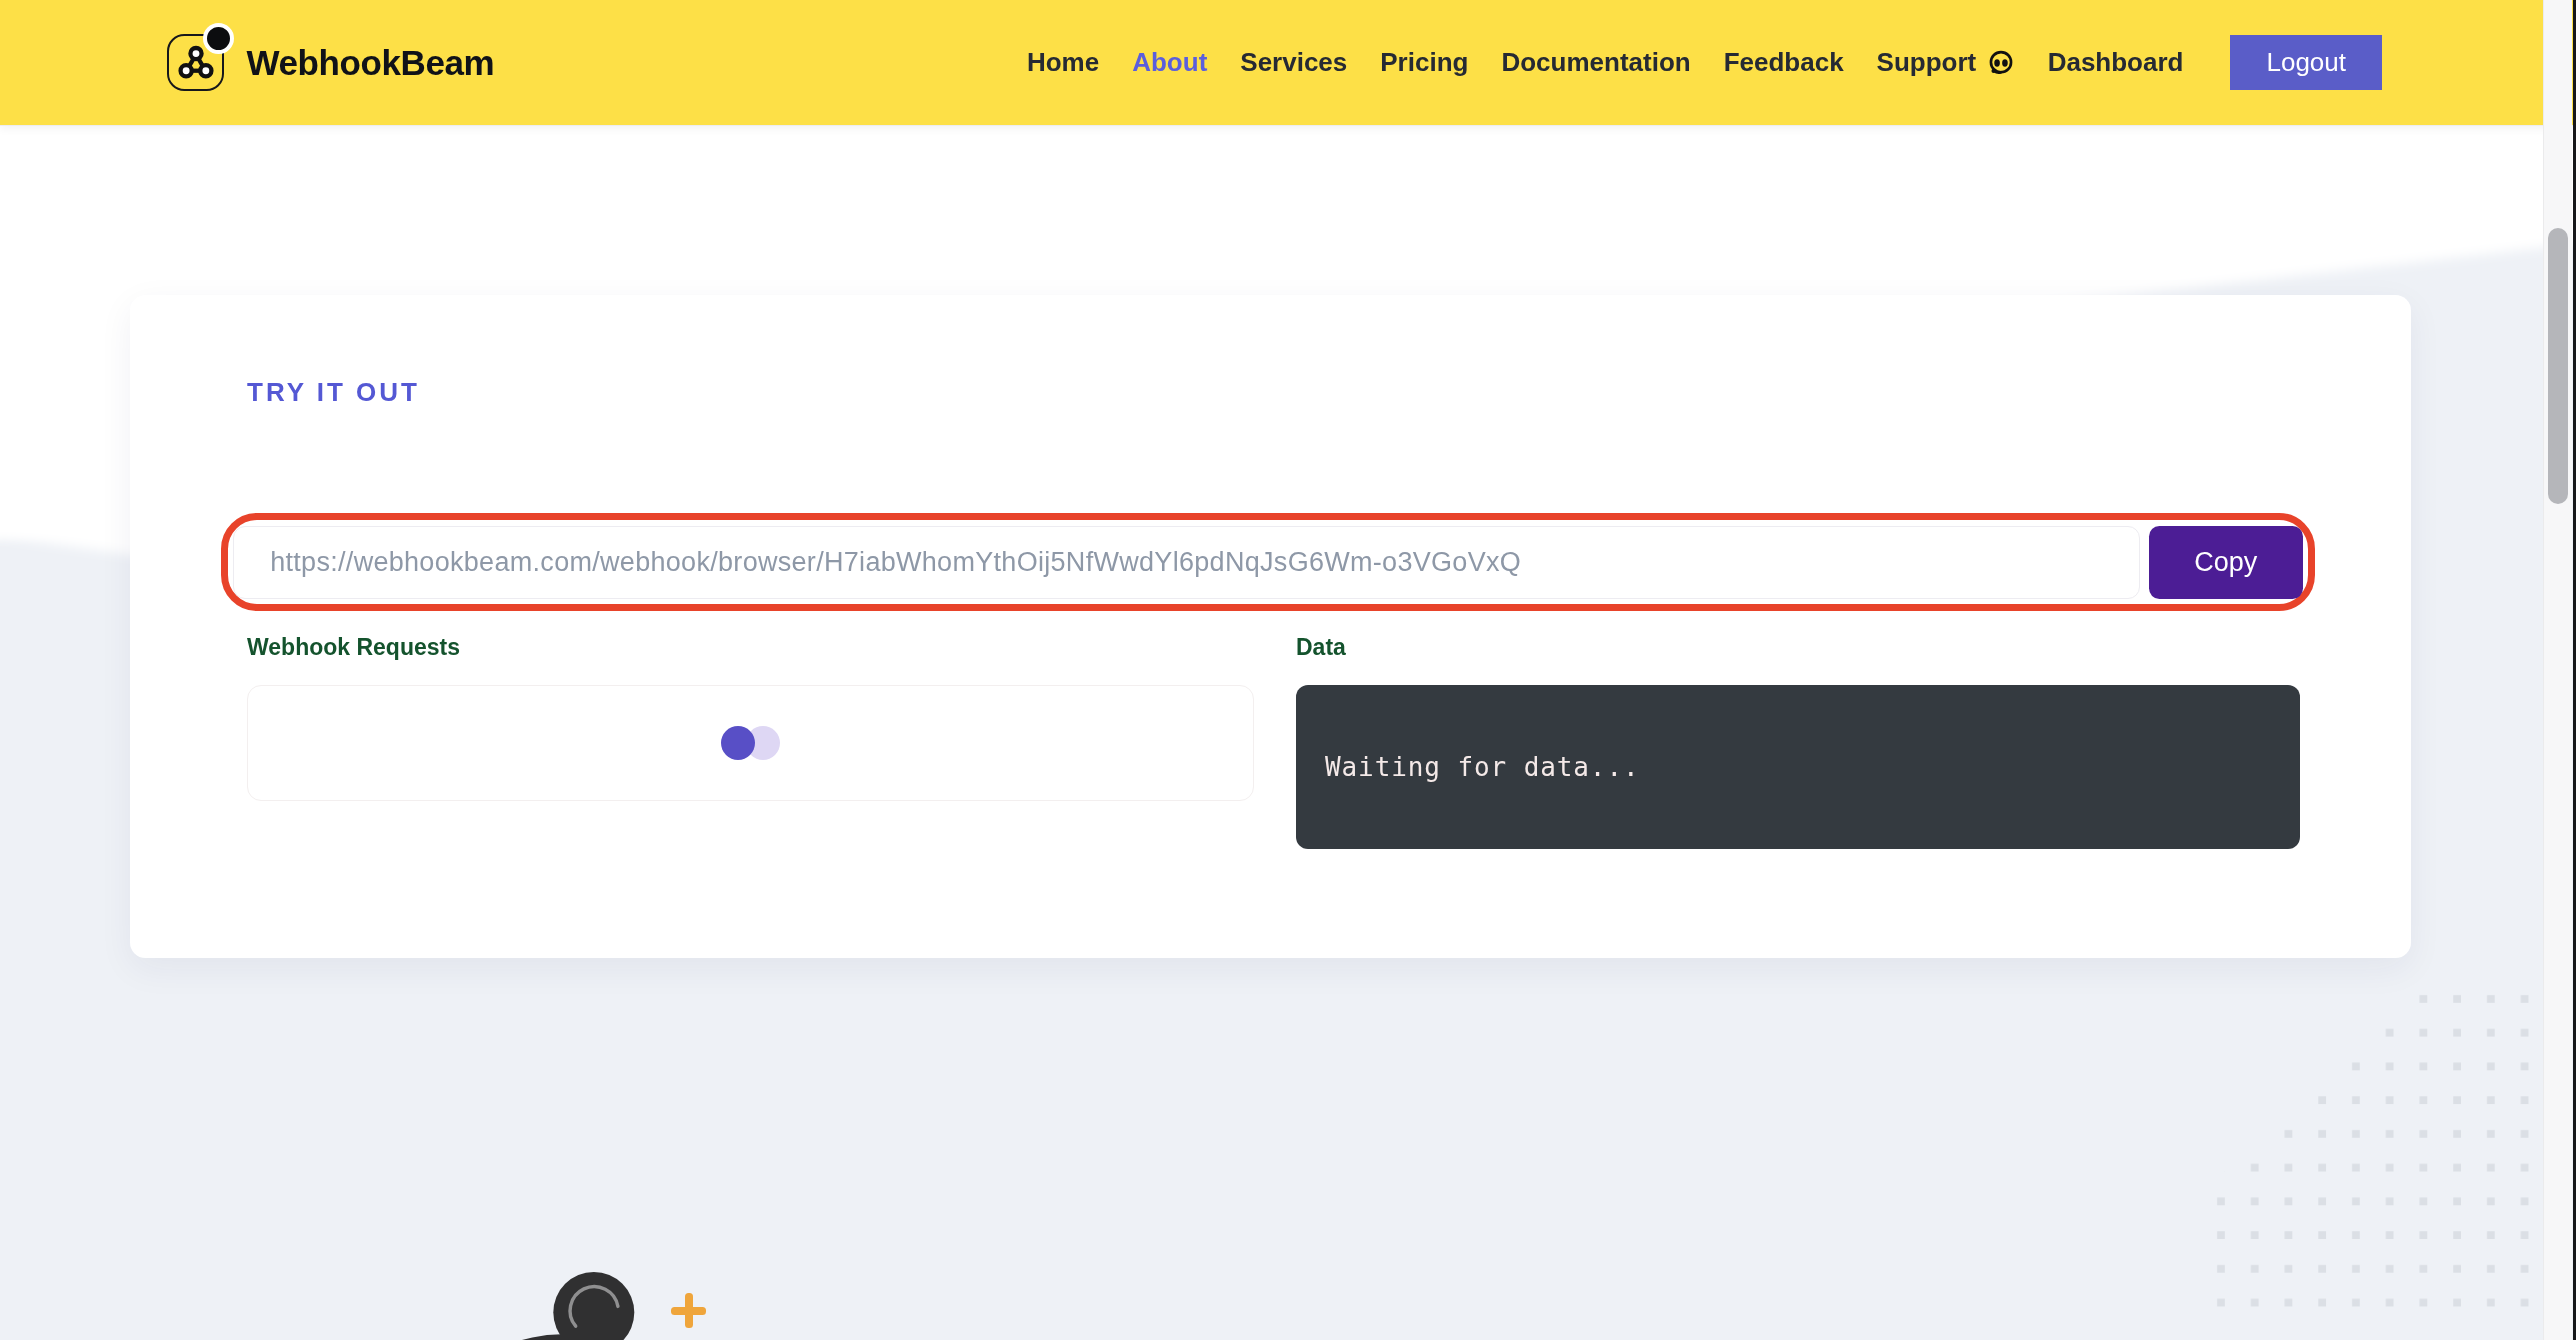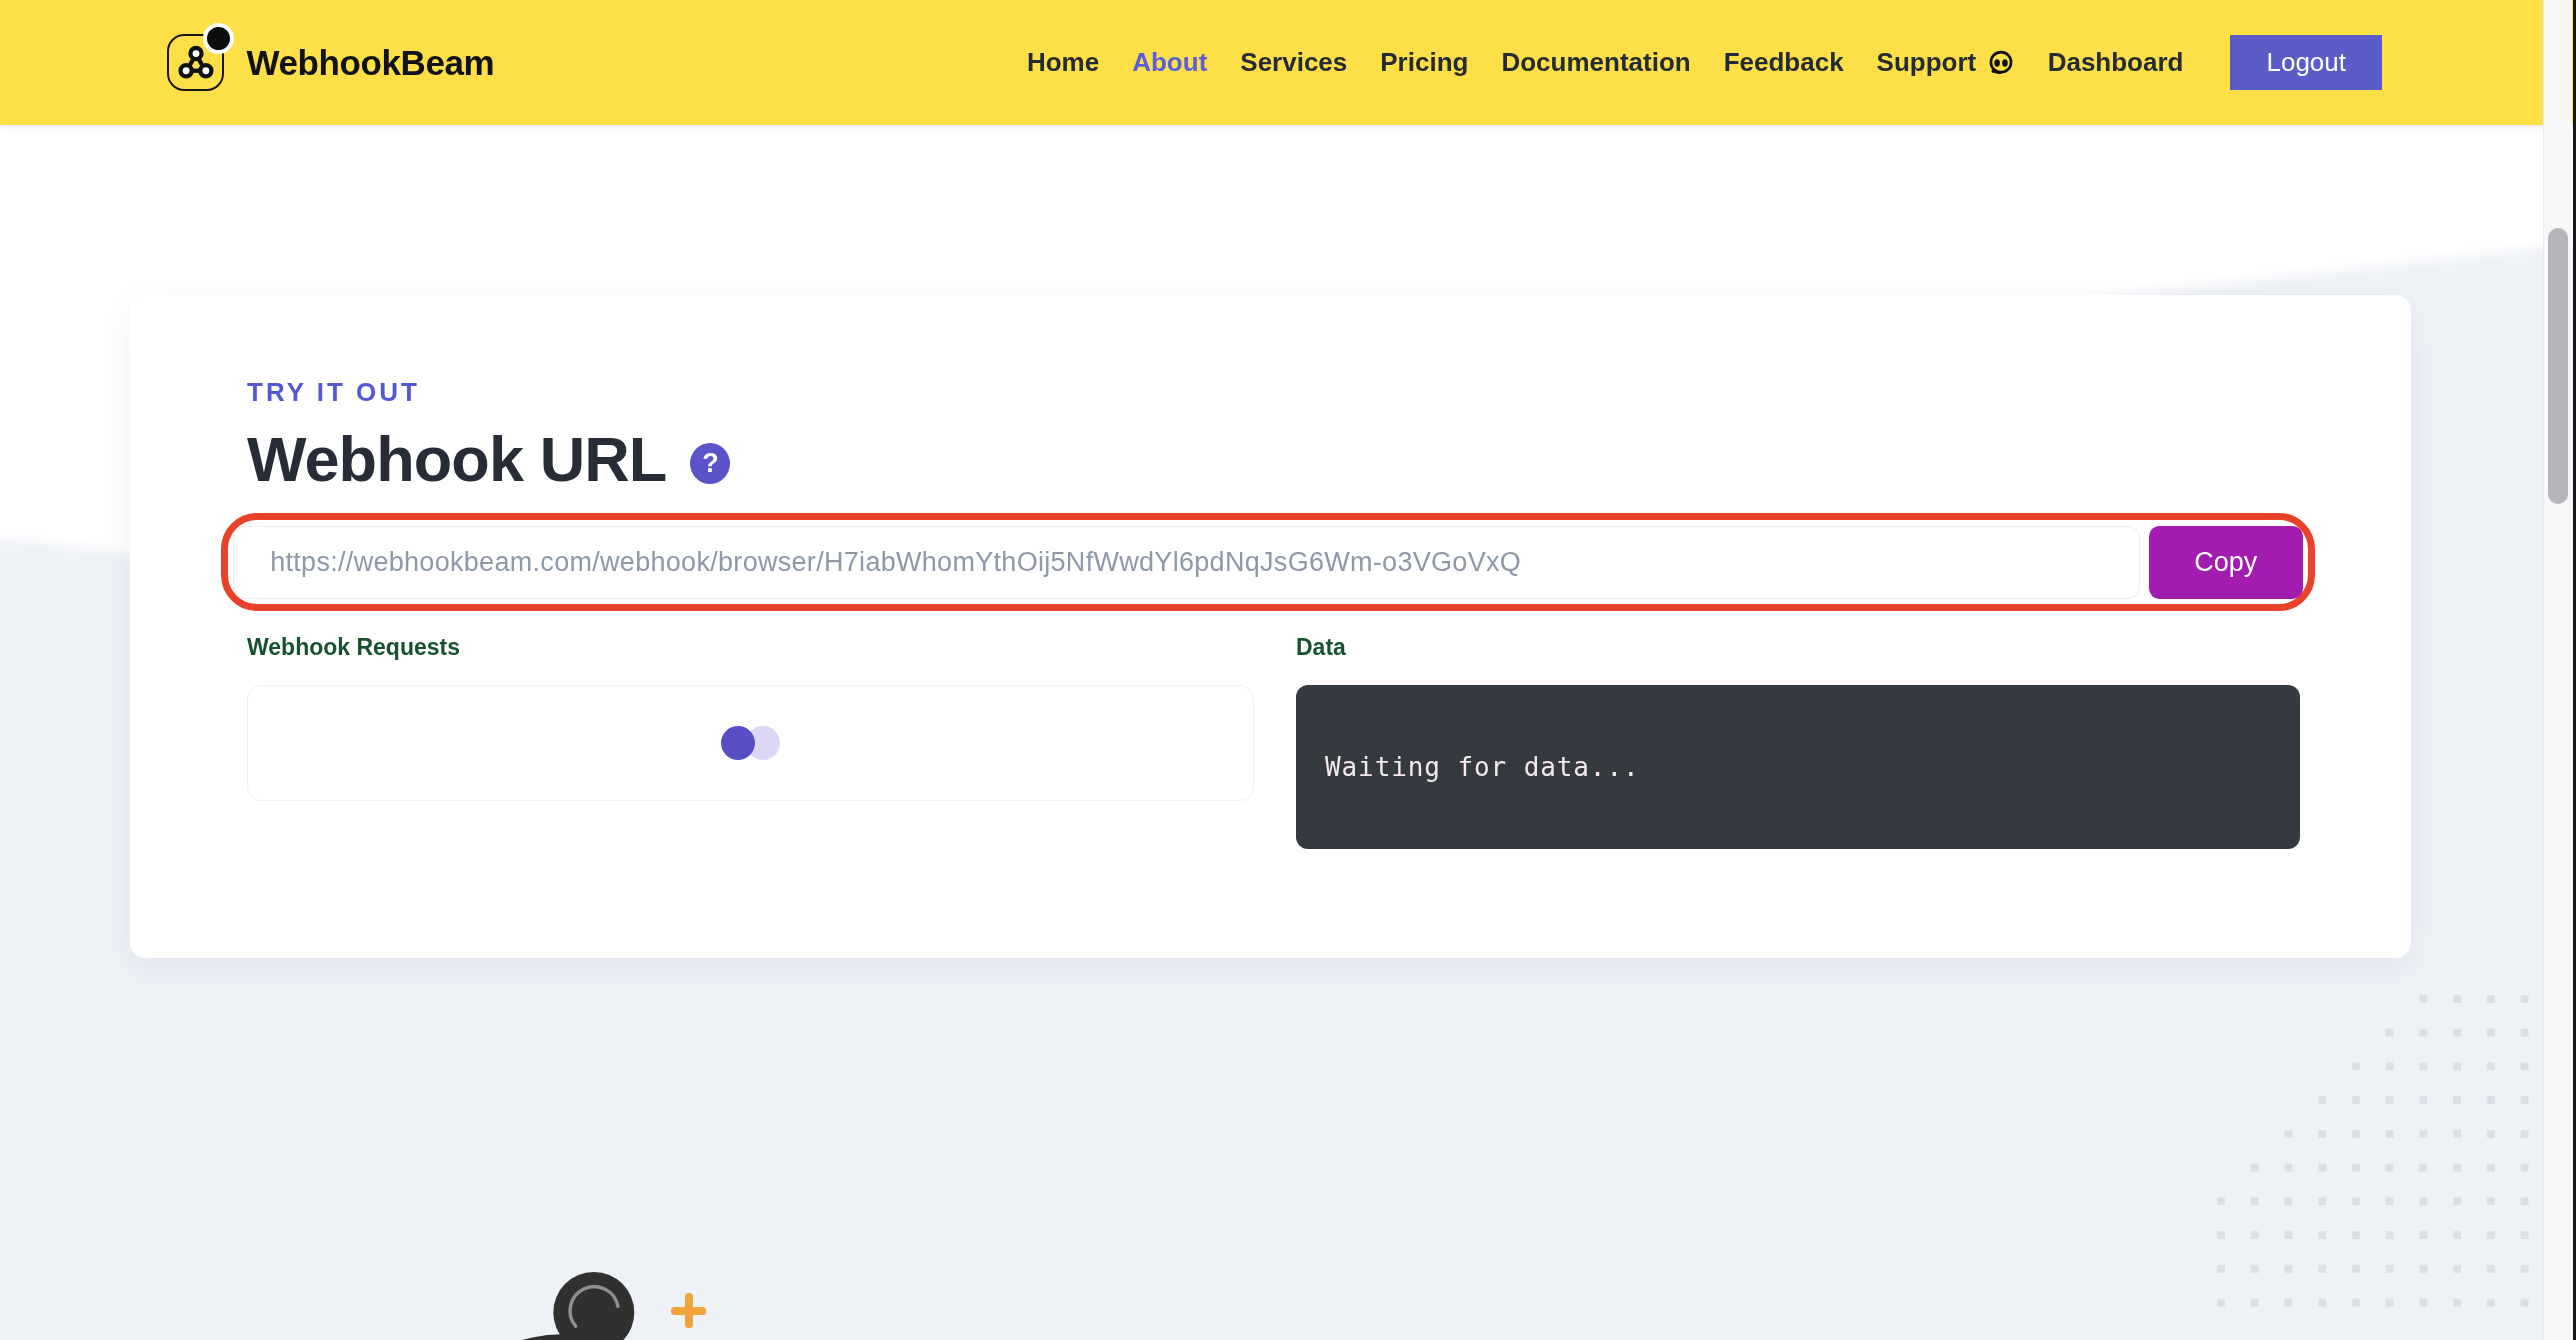--- a/index.html
+++ b/index.html
@@ -97,21 +97,21 @@
   }
   .url-input {
     flex:1; height:73px; background:#ffffff;
     border:1.7px solid #edecf1; border-radius:12px;
     padding:0 26px 0 36px;
     font-family:"Liberation Sans", sans-serif;
     font-size:27px; color:#8e98a7; letter-spacing:0.3px;
     outline:none; min-width:0;
   }
   .copy-btn {
-    flex:0 0 154px; height:73px; background:#a21caf; color:#ffffff;
+    flex:0 0 154px; height:73px; background:#4c1d95; color:#ffffff;
     border:none; border-radius:10.4px; font-size:27px; font-family:inherit;
     cursor:pointer;
   }
 
   .section-heading {
     position:absolute; top:339px;
     font-size:23px; font-weight:600; color:#14532d;
   }
   .heading-requests { left:117px; }
   .heading-data { left:1166px; }
@@ -212,24 +212,20 @@
       </svg>
     </a>
     <a>Dashboard</a>
     <button class="logout-btn">Logout</button>
   </div>
 </div>
 
 <div class="card">
   <div class="eyebrow">TRY IT OUT</div>
 
-  <div class="title-row">
-    <div class="page-title">Webhook URL</div>
-    <div class="help-icon">?</div>
-  </div>
 
   <div class="url-group">
     <input class="url-input" readonly="" value="https://webhookbeam.com/webhook/browser/H7iabWhomYthOij5NfWwdYl6pdNqJsG6Wm-o3VGoVxQ" style="">
     <button class="copy-btn">Copy</button>
   </div>
 
   <div class="section-heading heading-requests">Webhook Requests</div>
   <div class="section-heading heading-data">Data</div>
 
   <div class="requests-panel">

